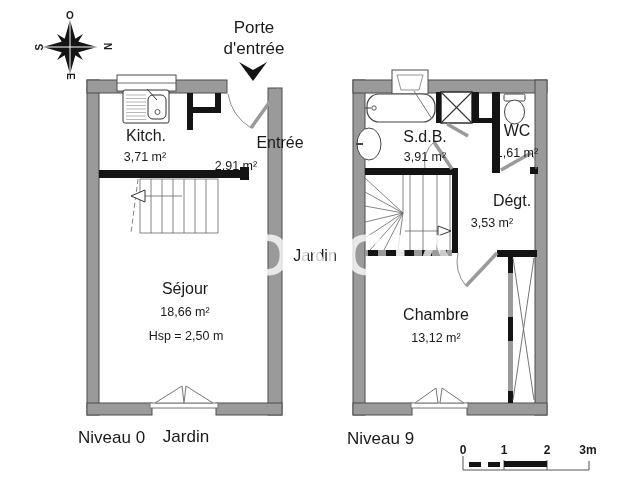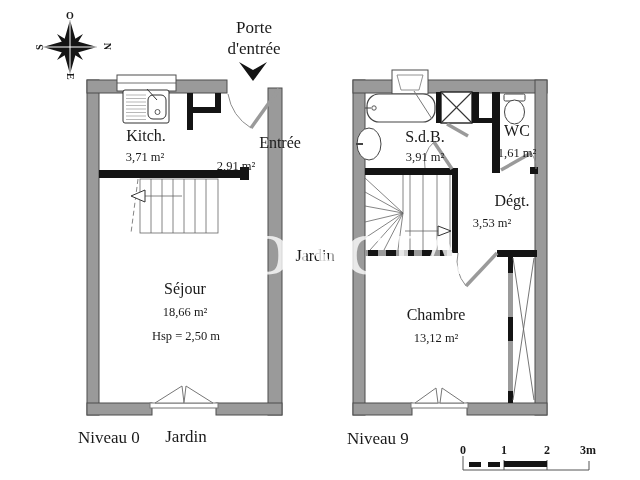--- a/index.html
+++ b/index.html
@@ -1,17 +1,17 @@
 <!DOCTYPE html>
 <html><head>
 <meta charset="utf-8">
 <style>
   html,body{margin:0;padding:0;background:#fff;}
   #stage{position:relative;width:640px;height:480px;background:#ffffff;overflow:hidden;
-         font-family:Liberation Serif, serif;color:#1a1a1a;}
+         font-family:Liberation Sans, sans-serif;color:#1a1a1a;}
   #plan-svg{position:absolute;left:0;top:0;z-index:1;}
   .lbl{position:absolute;z-index:3;white-space:nowrap;line-height:1.05;}
   .ctr{transform:translateX(-50%);text-align:center;}
   .room{font-size:16px;}
   .area{font-size:12.5px;}
   .level{font-size:17px;}
   .note{font-size:17px;white-space:normal;width:78px;text-align:center;line-height:1.25;}
   .scale-num{font-size:12px;font-weight:bold;}
   .compass-letter{font-size:10px;font-weight:bold;z-index:3;}
   .rot90{transform:translateX(-50%) rotate(90deg);}

